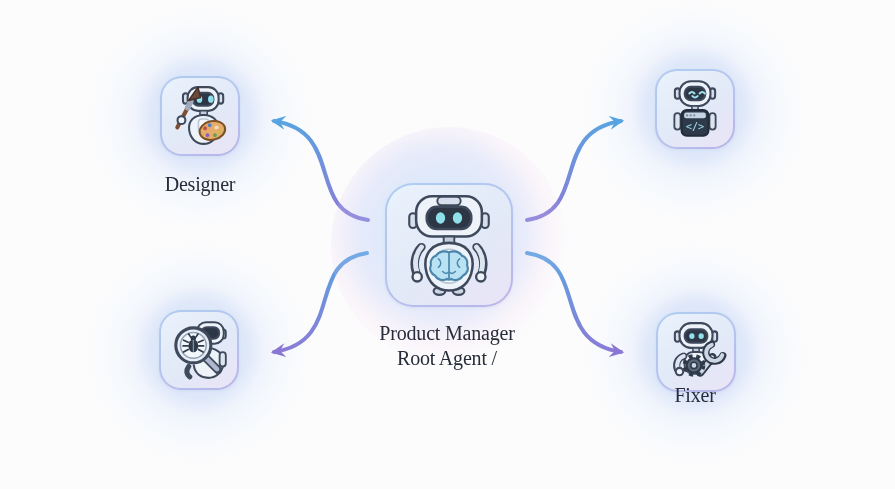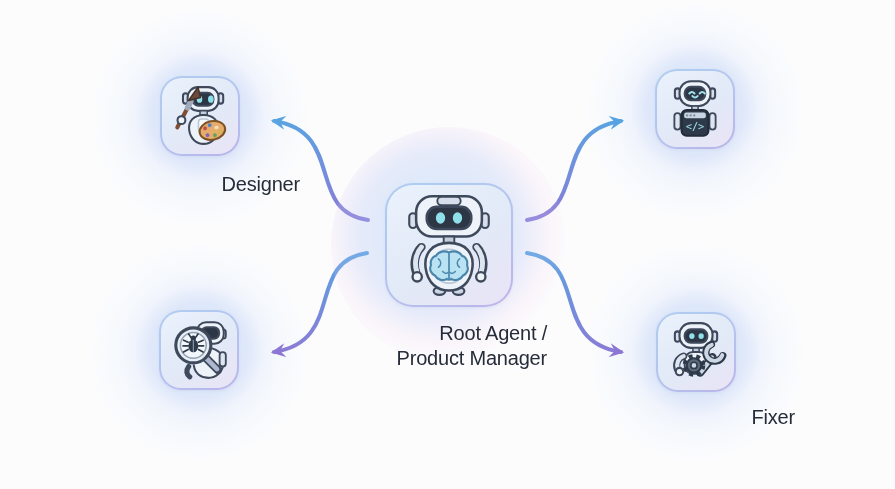--- a/index.html
+++ b/index.html
@@ -25,26 +25,26 @@
   .card-designer{left:160px;top:76px;}
   .card-frontend{left:655px;top:69px;}
   .card-qa{left:159px;top:310px;}
   .card-fixer{left:656px;top:312px;}
   .card-root{left:385px;top:183px;width:124px;height:120px;border-radius:28px;}
   .card-root .card-inner{border-radius:26px;}
   .card-root::before{width:236px;height:236px;
     background:radial-gradient(circle at 46% 45%, rgba(150,205,248,.45) 0%, rgba(175,190,242,.28) 45%, rgba(238,206,236,.16) 60%, rgba(255,255,255,0) 72%);}
   .bot{width:66px;height:66px;display:block;}
   .bot-root{width:88px;height:106px;}
-  .label{position:absolute;z-index:2;width:200px;text-align:right;font-size:20px;
-    color:#262c39;font-weight:500;letter-spacing:-.2px;}
+  .label{position:absolute;z-index:2;width:200px;text-align:center;font-size:20px;
+    color:#262c39;font-weight:500;letter-spacing:-.2px;font-family:Liberation Serif, serif;}
   .label-designer{left:100px;top:173px;}
   .label-frontend{left:598px;top:173px;}
   .label-qa{left:99px;top:408px;}
-  .label-fixer{left:595px;top:406px;}
+  .label-fixer{left:595px;top:384px;}
   .label-root{left:347px;top:321px;line-height:25px;}
   .mono{font-family:"DejaVu Sans Mono", monospace;}
 </style>
 </head>
 <body>
 
 <div id="canvas">
 
   <svg id="arrows" width="895" height="489" viewBox="0 0 895 489">
     <defs>
@@ -225,17 +225,17 @@
         </g>
         <g>
           <path d="M40,57 C36,55 30,56 28,60 C24,61 22,65 23,69 C21,73 23,77 27,79 C29,83 35,84 38,82 C39,83 41,83 42,82 C45,84 51,83 53,79 C57,77 59,73 57,69 C58,65 56,61 52,60 C50,56 44,55 40,57 Z" fill="#b9e2f2" stroke="#4a86ac" stroke-width="2"></path>
           <path d="M40,57 L40,82" stroke="#4a86ac" stroke-width="1.6" fill="none"></path>
           <path d="M30,63 C33,65 33,69 30,71 M50,63 C47,65 47,69 50,71 M34,75 C36,77 38,77 39,76 M46,75 C44,77 42,77 41,76" stroke="#4a86ac" stroke-width="1.4" fill="none" stroke-linecap="round"></path>
         </g>
       </svg>
     </div>
   </div>
   <div class="label label-root">
+    <div>Product Manager</div>
     <div>Root Agent /</div>
-    <div>Product Manager</div>
   </div>
 
 </div>
 
 </body></html>

